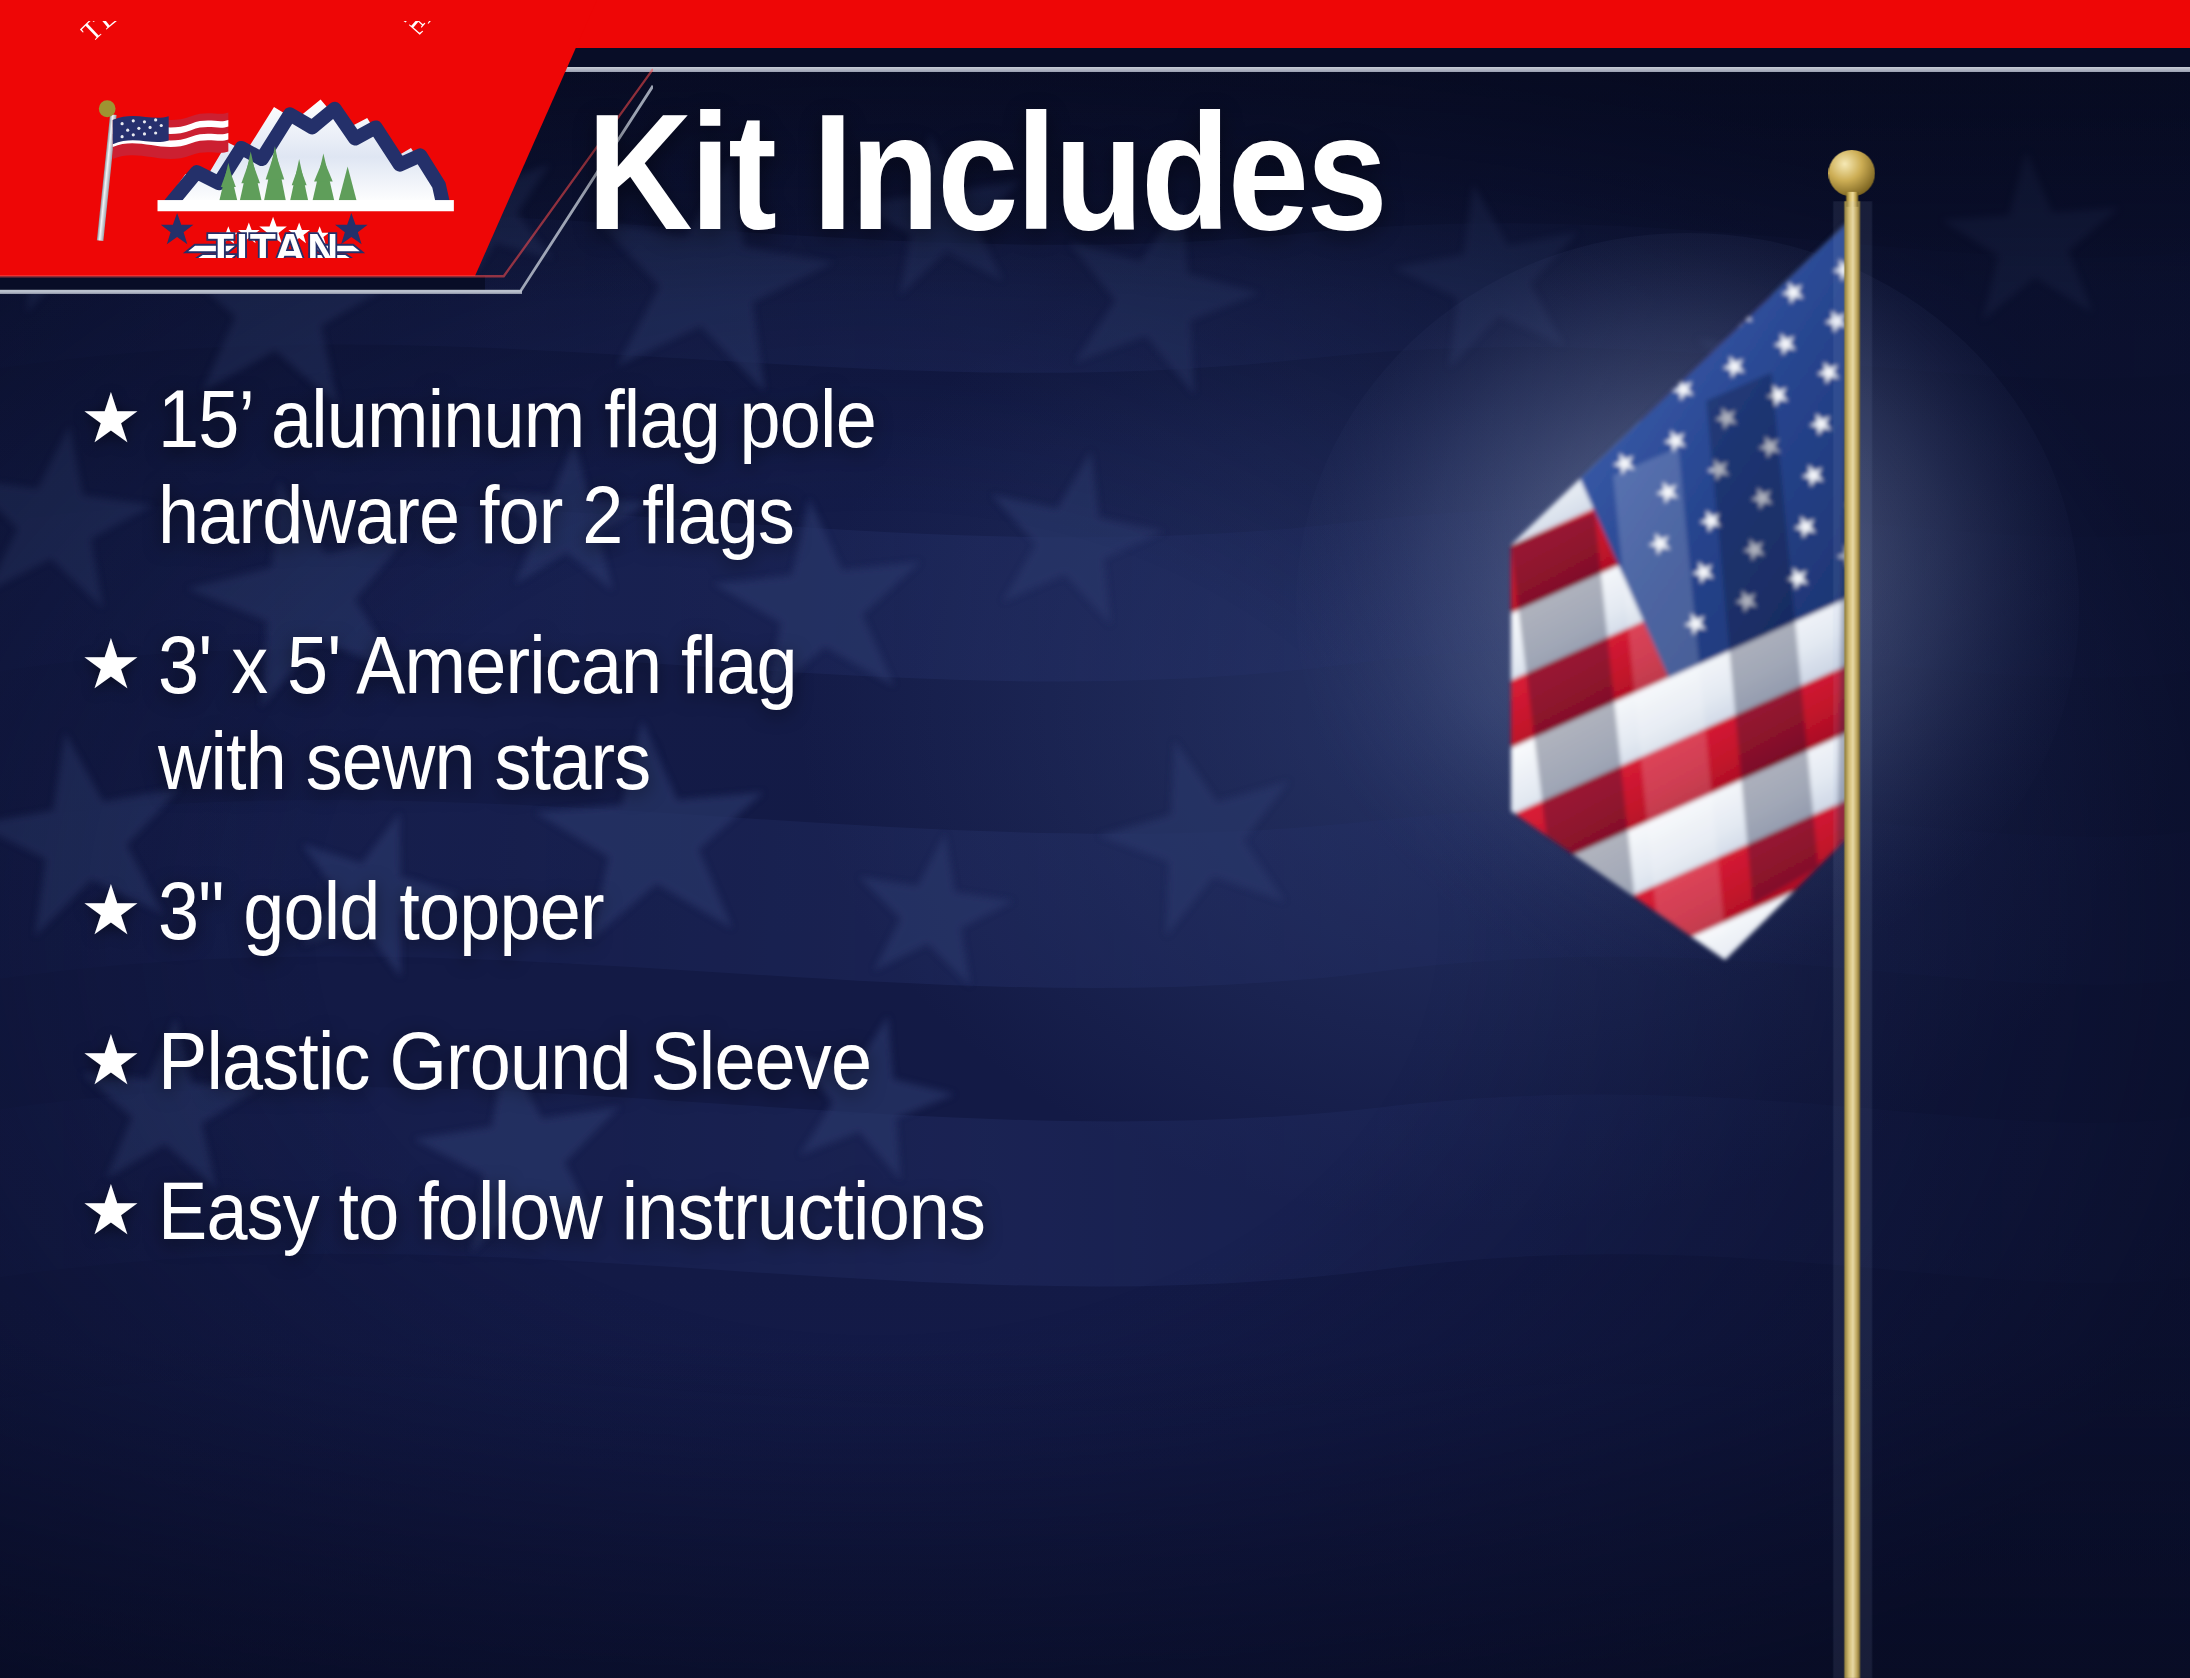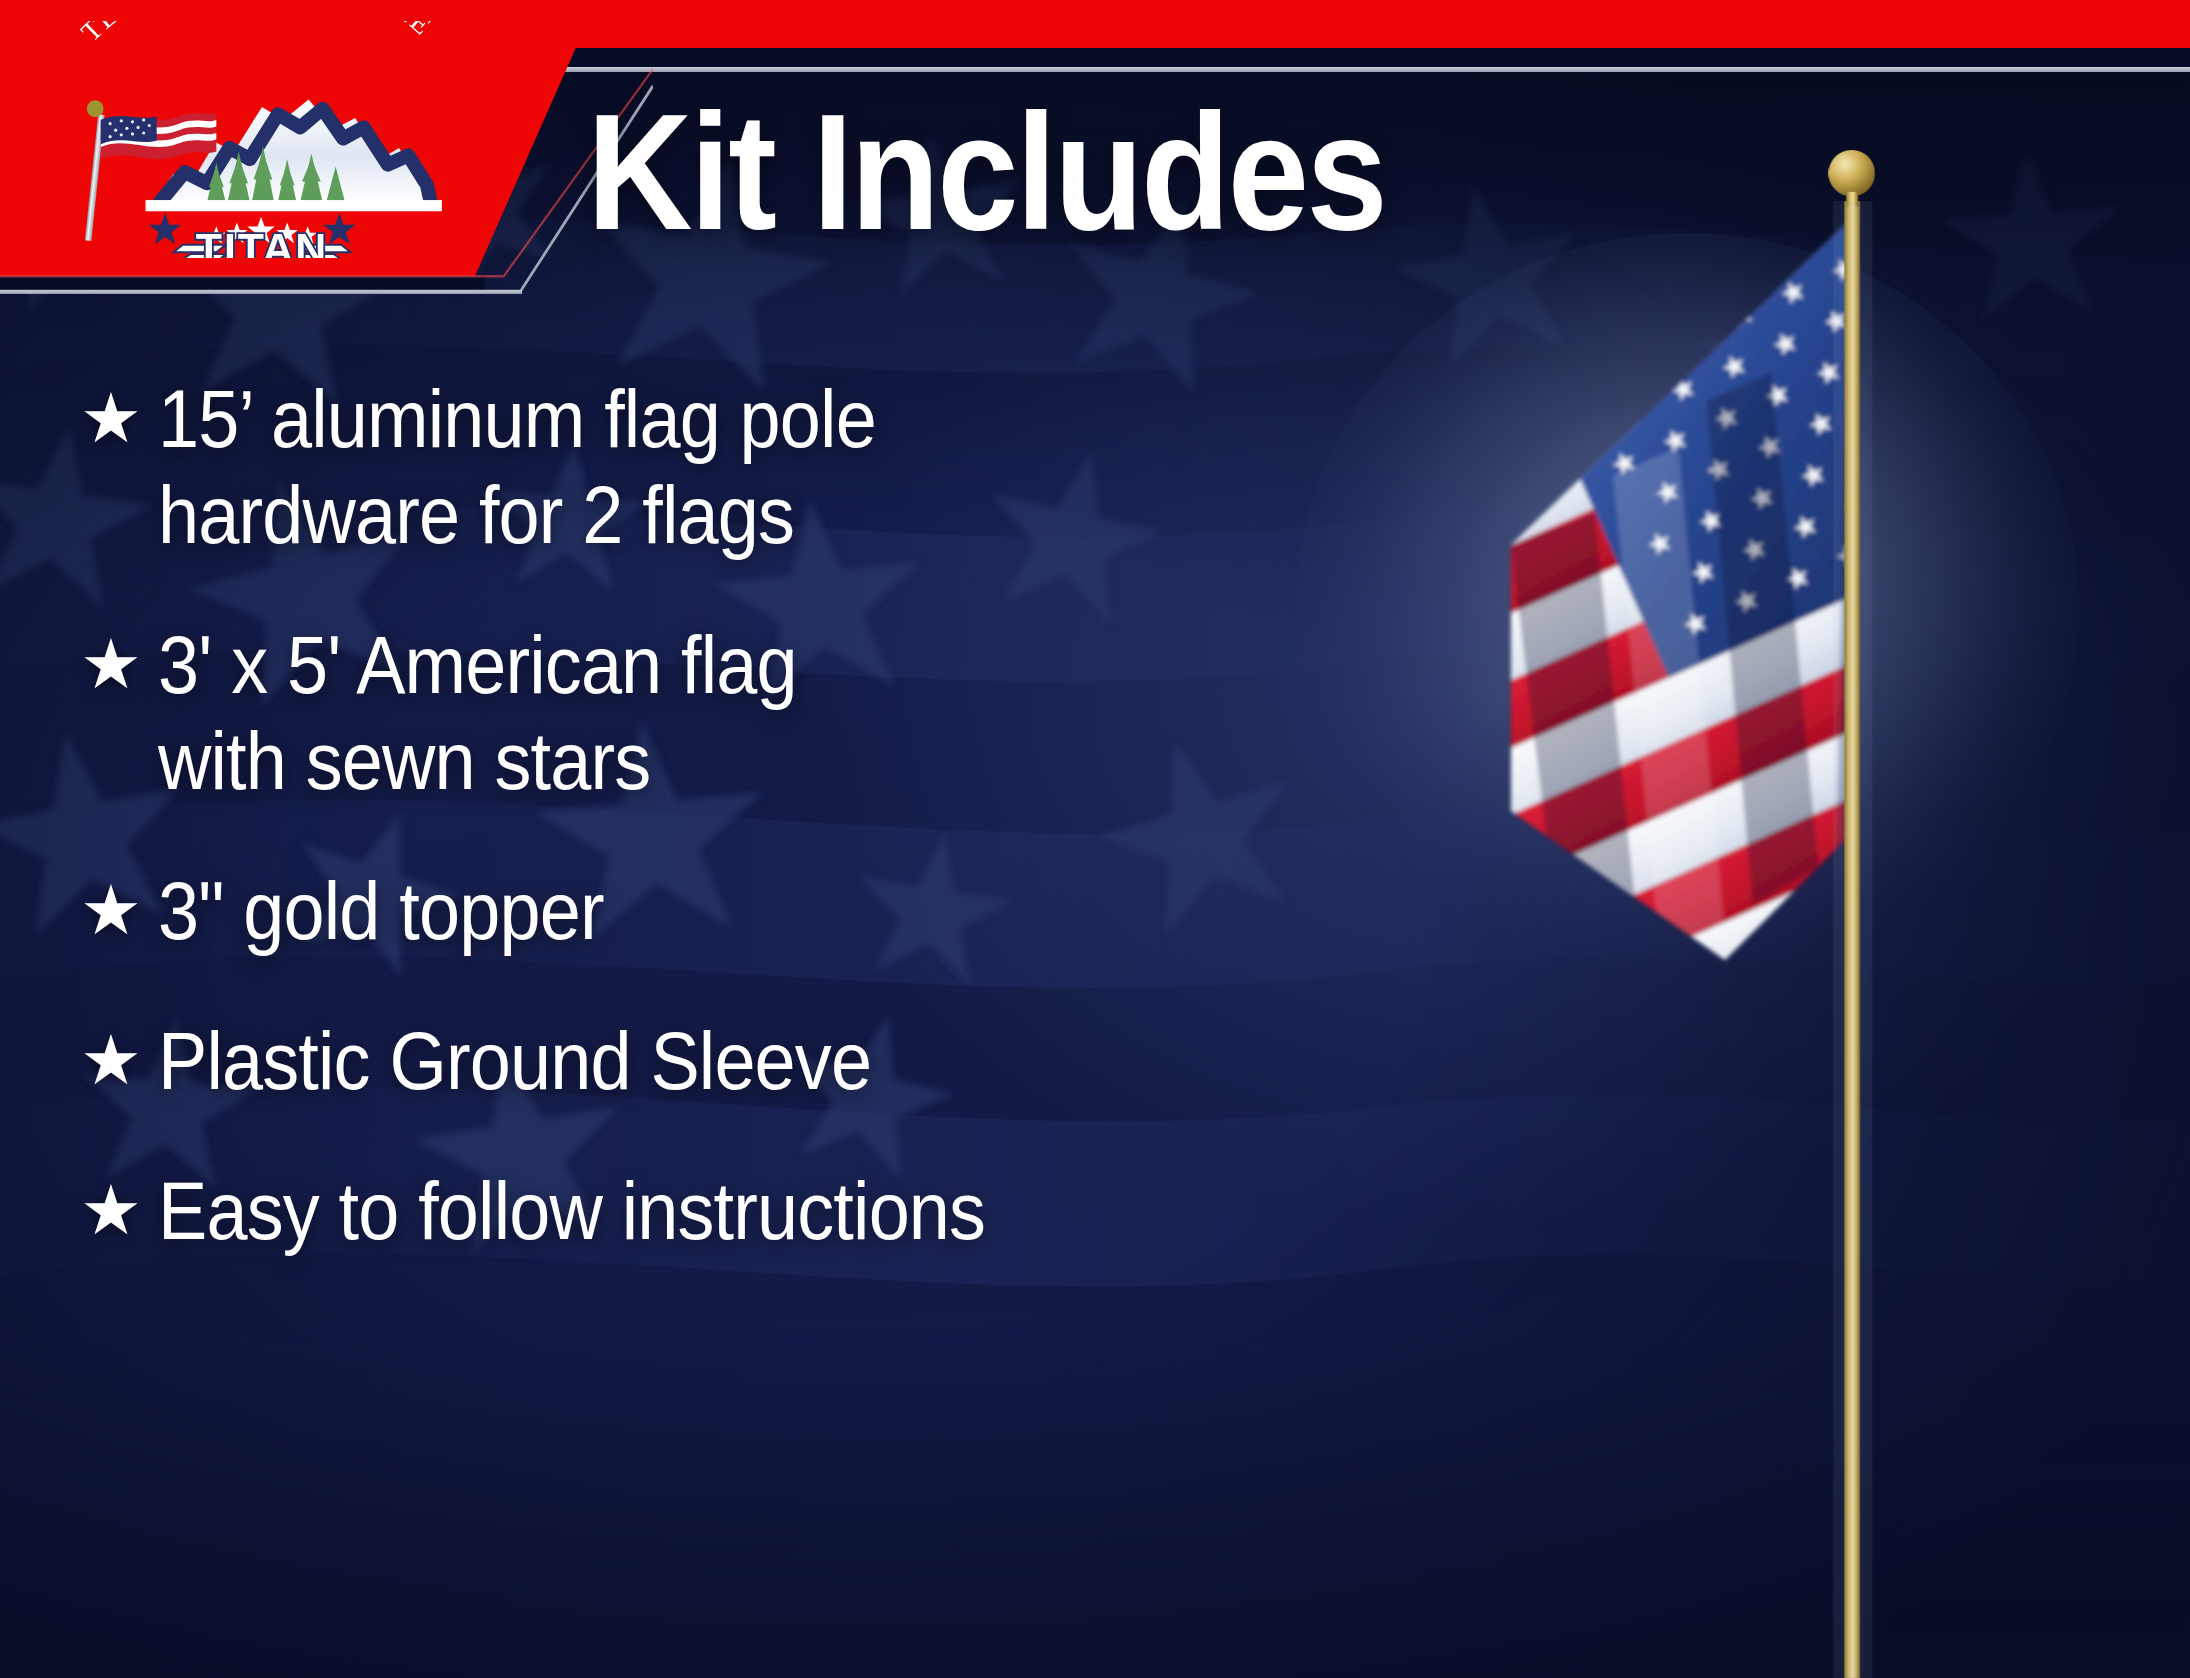--- a/index.html
+++ b/index.html
@@ -79,21 +79,21 @@
   
   .logo{
     position:absolute; left:39px; top:20.5px; width:438px; height:233px;
     z-index:11;
   }
   .logo-arc{
     position:absolute; left:0; top:0; width:438px; height:75px;
   }
   .logo-arc svg{ width:100%; height:100%; display:block; }
   .logo-art{
-    position:absolute; left:4px; top:41px; width:438px; height:196px;
+    position:absolute; left:16px; top:41px; width:438px; height:196px;
   }
   .logo-art svg{ width:100%; height:100%; display:block; }
 
   
   .title{
     position:absolute; left:587px; top:89px;
     z-index:12;
     color:#ffffff;
     font-family:"Liberation Sans", sans-serif;
     font-weight:bold;

